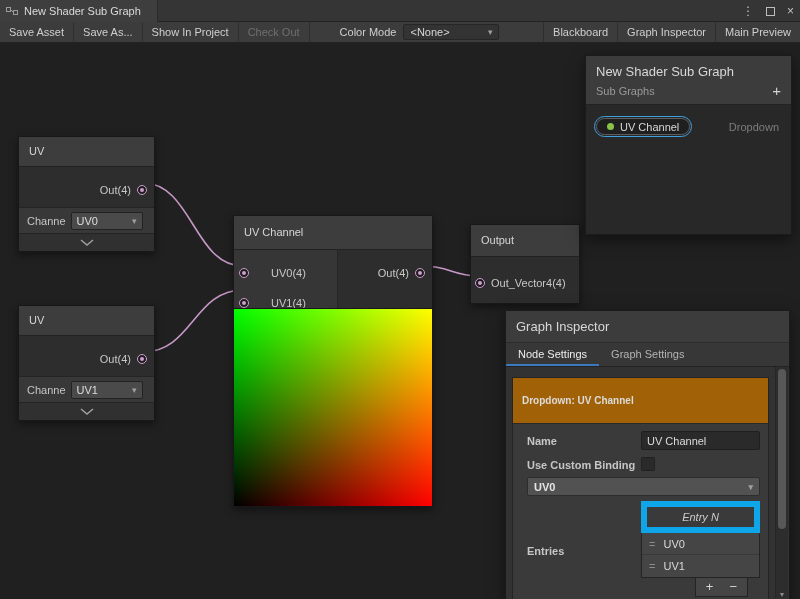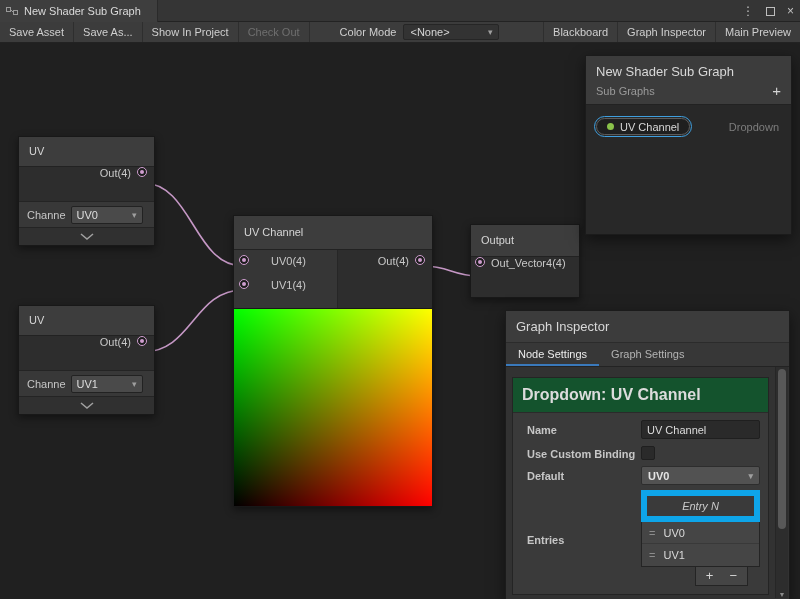--- a/index.html
+++ b/index.html
@@ -25,21 +25,21 @@
   .tlabel { display:flex; align-items:center; padding:0 7px 0 30px; }
   .tdrop { display:flex; align-items:center; justify-content:space-between; width:96px; margin:2px 4px 2px 0; background:#333333; border:1px solid #262626; border-radius:2px; padding:0 6px; color:#d6d6d6; }
   .spacer { margin-left:auto; }
   .arrow { color:#9f9f9f; font-size:9px; }
 
   
   .graph { position:absolute; top:43px; left:0; right:0; bottom:0; background:#202020; z-index:0; }
   .edges { position:absolute; top:0; left:0; width:800px; height:599px; z-index:1; pointer-events:none; }
   .node { position:absolute; background:#2d2d2d; border:1px solid #181818; box-shadow:0 3px 8px rgba(0,0,0,.45); z-index:2; }
   .node-header { height:30px; line-height:29px; padding:0 10px; background:#3d3d3d; color:#d6d6d6; border-bottom:1px solid #222; }
-  .port-row { display:flex; align-items:flex-start; height:34px; color:#c8c8c8; }
+  .port-row { display:flex; align-items:center; height:34px; color:#c8c8c8;margin-top:6px; }
   .port-row.out { justify-content:flex-end; padding-right:7px; gap:6px; }
   .port-row.in { justify-content:flex-start; padding-left:5px; gap:22px; }
   .port { width:10px; height:10px; flex:none; border:1px solid #cf9ecf; border-radius:50%; background:#1d1d1d; position:relative; }
   .port i { position:absolute; left:2px; top:2px; width:4px; height:4px; border-radius:50%; background:#cf9ecf; }
   .ctrl-row { display:flex; align-items:center; gap:5px; height:26px; padding:0 8px; background:#383838; border-top:1px solid #242424; }
   .mini-drop { display:flex; align-items:center; justify-content:space-between; width:72px; height:18px; background:#4a4a4a; border:1px solid #222; border-radius:2px; padding:0 5px; color:#dedede; }
   .collapse-bar { height:18px; background:#303030; border-top:1px solid #242424; display:flex; align-items:center; justify-content:center; }
 
   .node-uvch { left:233px; top:215px; width:200px; }
   .node-uvch .node-header { height:34px; line-height:33px; }
@@ -71,21 +71,21 @@
   .pill-dot { width:7px; height:7px; border-radius:50%; background:#8ac24a; }
   .bb-type { margin-left:auto; color:#7d7d7d; padding-right:2px; }
 
   .inspector { left:505px; top:310px; width:285px; height:290px; background:#323232; overflow:hidden; }
   .gi-header { background:#3c3c3c; padding:8px 10px; font-size:13px; color:#d8d8d8; }
   .gi-tabs { display:flex; background:#373737; border-top:1px solid #2b2b2b; border-bottom:1px solid #232323; height:25px; }
   .gi-tab { padding:5px 12px 0; color:#b3b3b3; }
   .gi-tab.active { color:#ececec; box-shadow:inset 0 -2px 0 #3a79bb; }
   .gi-body { padding:10px 20px 0 6px; }
   .groupbox { border:1px solid #242424; background:#3a3a3a; }
-  .gb-header { background:#14532d; padding:8px 9px; font-size:16px; font-weight:bold; color:#dcdcdc; border-bottom:1px solid #2a2a2a; }
+  .gb-header { background:#a16207; padding:17px 9px; font-size:10px; font-weight:bold; color:#dcdcdc; border-bottom:1px solid #2a2a2a; }
   .gb-body { padding:7px 8px 8px 14px; display:flex; flex-direction:column; gap:5px; }
   .irow { display:flex; align-items:flex-start; }
   .irow.center { align-items:center; }
   .ilabel { width:114px; flex:none; color:#c6c6c6; padding-top:3px; line-height:14px;font-weight:bold; }
   .text-input { flex:1; min-width:0; height:19px; background:#2a2a2a; border:1px solid #1f1f1f; border-radius:2px; color:#dcdcdc; font:inherit; padding:0 5px; }
   .checkbox { width:14px; height:14px; margin-top:2px; background:#2a2a2a; border:1px solid #1f1f1f; border-radius:2px; }
   .drop { flex:1; height:19px; background:#525252; border:1px solid #2d2d2d; border-radius:2px; display:flex; align-items:center; justify-content:space-between; padding:0 6px; color:#e4e4e4; font-weight:bold; }
   .rlist { flex:1; min-width:0; }
   .rl-header { background:#3a3a3a; border:6px solid #0ea5e9; text-align:center; padding:4px 0; color:#c9c9c9;font-style:italic; }
   .rl-items { border:1px solid #242424; border-top:none; background:#454545; }
@@ -273,21 +273,20 @@
       <div class="gb-body">
         <div class="irow">
           <span class="ilabel">Name</span>
           <input class="text-input" type="text" value="UV Channel" style="">
         </div>
         <div class="irow">
           <span class="ilabel">Use Custom Binding</span>
           <span class="checkbox"></span>
         </div>
         <div class="irow">
-          <span class="ilabel">Default</span>
           <div class="drop">
             <span>UV0</span>
             <span class="arrow">▾</span>
           </div>
         </div>
         <div class="irow center">
           <span class="ilabel">Entries</span>
           <div class="rlist">
             <div class="rl-header">Entry N</div>
             <div class="rl-items">

